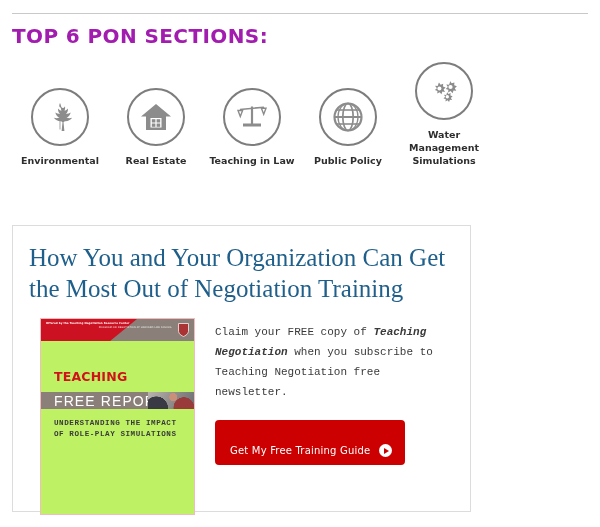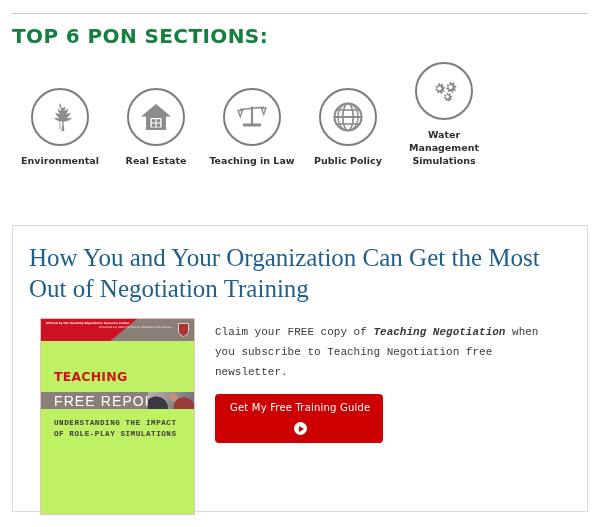--- a/index.html
+++ b/index.html
@@ -26,21 +26,21 @@
   }
 
   
   .sections-title {
     position: absolute;
     left: 12px;
     top: 24px;
     font-size: 20px;
     font-weight: bold;
     letter-spacing: 0.4px;
-    color: #15803d;
+    color: #a21caf;
     font-family: "DejaVu Sans", sans-serif;
     white-space: nowrap;
   }
 
   
   .icon-row {
     position: absolute;
     left: 12px;
     top: 62px;
     width: 576px;
@@ -74,21 +74,21 @@
     line-height: 13px;
     font-family: "DejaVu Sans", sans-serif;
     max-width: 90px;
   }
 
   
   .promo-card {
     position: absolute;
     left: 12px;
     top: 225px;
-    width: 576px;
+    width: 459px;
     height: 287px;
     border: 1px solid #dcdcdc;
     box-sizing: border-box;
     background: #ffffff;
   }
   .promo-title {
     margin: 16px 16px 0 16px;
     font-family: "Liberation Serif", serif;
     font-size: 25px;
     line-height: 31px;
@@ -207,30 +207,29 @@
     line-height: 20px;
     color: #3a3a3a;
     font-family: Liberation Mono, monospace;
     max-width: 345px;
   }
   .promo-claim em {
     font-style: italic;
     font-weight: bold;
   }
   .cta-button {
-    margin-top: 12px;
+    margin-top: 18px;
     display: inline-flex;
     align-items: center;
     gap: 9px;
     background: #cc0000;
     border: none;
     border-radius: 4px;
-    padding: 8px 13px 8px 15px;
+    padding: 24px 13px 8px 15px;
     cursor: pointer;
-    flex-direction: column;
   }
   .cta-label {
     font-size: 10px;
     color: #ffffff;
     font-family: "DejaVu Sans", sans-serif;
     letter-spacing: 0.2px;
   }
   .cta-play {
     width: 13px; height: 13px;
     border-radius: 50%;

